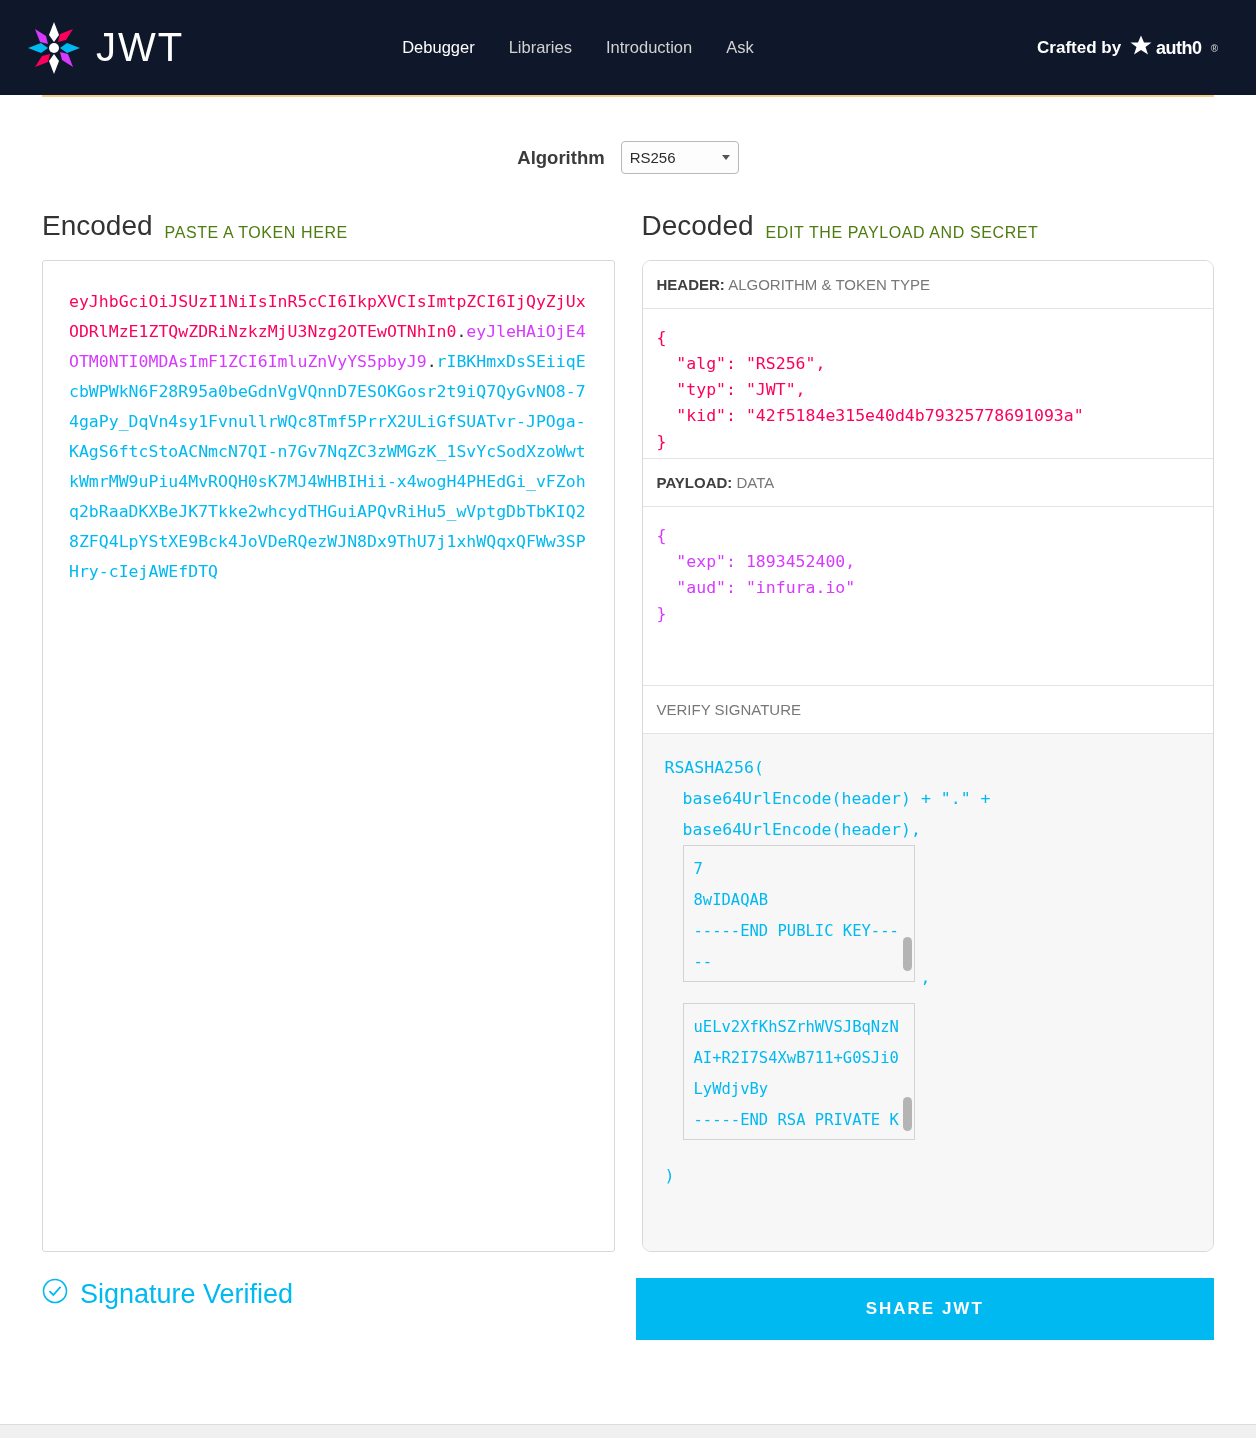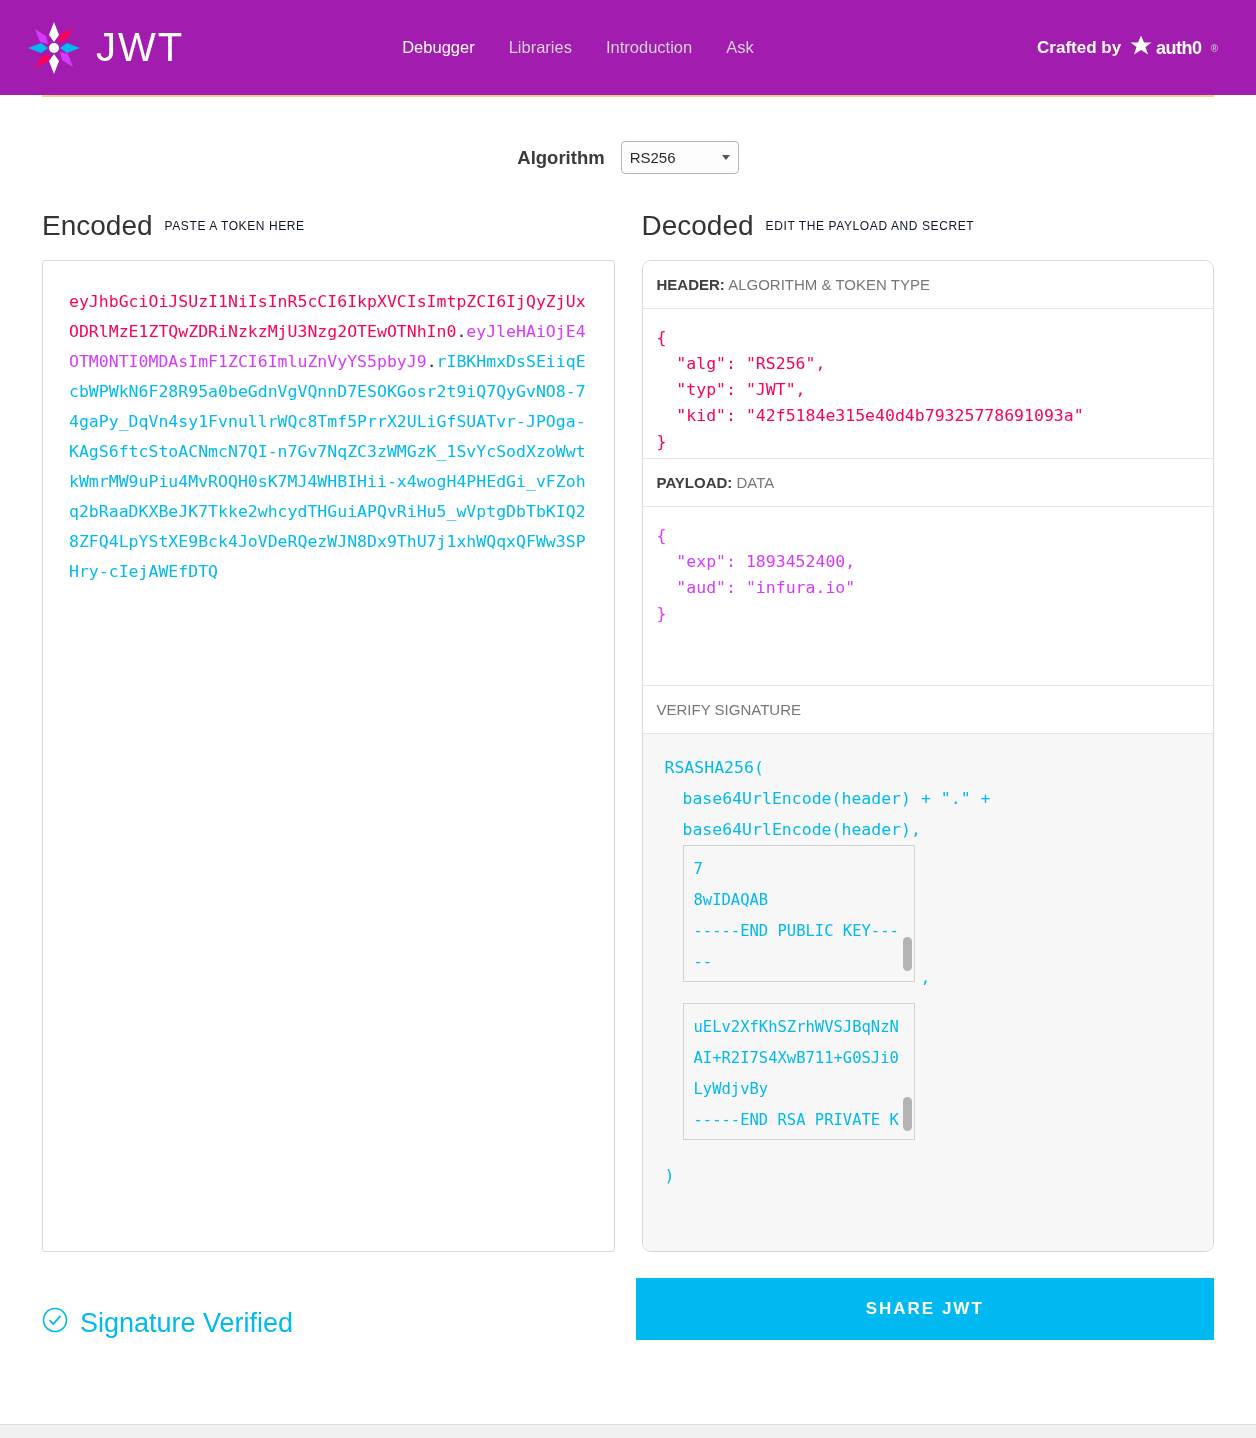--- a/index.html
+++ b/index.html
@@ -11,21 +11,21 @@
   body {
     width: 1256px;
     height: 1438px;
     position: relative;
     overflow: hidden;
   }
 
   
   .topbar {
     height: 95px;
-    background: #a21caf;
+    background: #0f172a;
     display: flex;
     align-items: center;
     padding: 16px 26px;
     position: relative;
   }
   .brand {
     display: flex;
     align-items: center;
     gap: 14px;
   }
@@ -110,33 +110,33 @@
   
   .cols {
     display: flex;
     gap: 27px;
     padding: 0 42px;
     margin-top: 36px;
   }
   .col { flex: 1; min-width: 0; }
   .col-head {
     display: flex;
-    align-items: center;
+    align-items: flex-end;
     gap: 12px;
     margin-bottom: 18px;
   }
   .col-title {
     font-size: 28px;
     color: #333333;
     font-weight: 400;
   }
   .col-sub {
-    font-size: 12px;
+    font-size: 16px;
     letter-spacing: .6px;
-    color: #0f172a;
+    color: #4d7c0f;
     text-transform: uppercase;
   }
 
   
   .encoded-box {
     border: 1px solid #d8d8d8;
     border-radius: 3px;
     height: 992px;
     padding: 26px 26px;
     background: #fff;
@@ -222,21 +222,21 @@
     background: #b4b4b4;
   }
   .comma-after { color: #00b9f1; }
 
   
   .footer {
     display: flex;
     gap: 27px;
     padding: 0 42px;
     margin-top: 26px;
-    align-items: flex-end;
+    align-items: flex-start;
   }
   .verified {
     flex: 1;
     display: flex;
     align-items: center;
     gap: 12px;
     color: #00b9f1;
     font-size: 27px;
   }
   .check-icon { width: 26px; height: 26px; }

